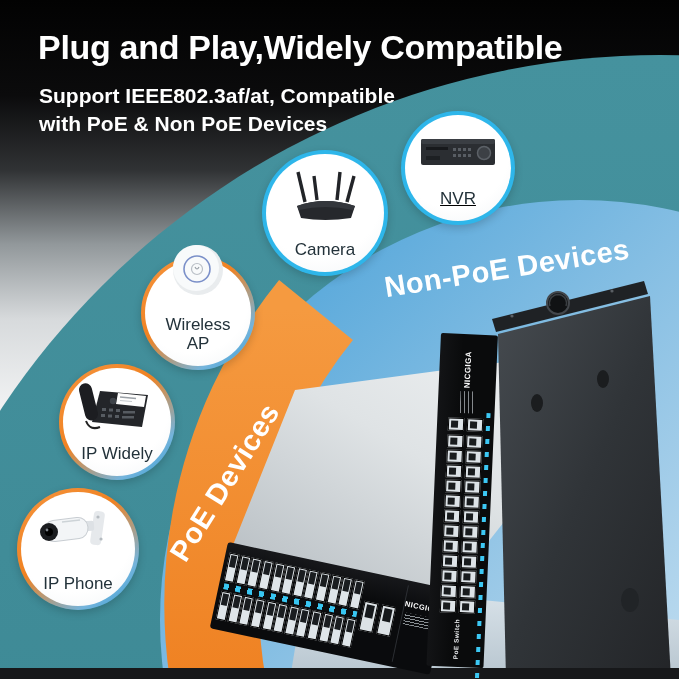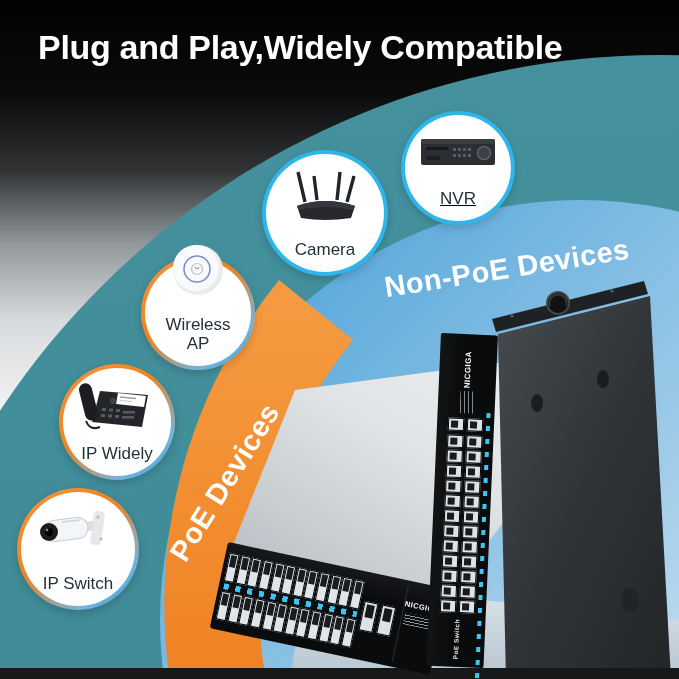--- a/index.html
+++ b/index.html
@@ -159,20 +159,22 @@
     <circle cx="558" cy="303" r="11" fill="#101214" stroke="#43474c" stroke-width="2"></circle>
     <path d="M 550 300 A 8 8 0 0 1 566 306 M 566 300 A 8 8 0 0 0 550 306" stroke="#3a3e42" stroke-width="1.5" fill="none"></path>
     <circle cx="512" cy="316" r="1.6" fill="#5a5f64"></circle>
     <circle cx="612" cy="291" r="1.6" fill="#5a5f64"></circle>
 
     <rect x="0" y="668" width="679" height="11" fill="#17181a"></rect>
   </svg>
 
   <div class="title">Plug and Play,Widely Compatible</div>
   <div class="subtitle">
+    <span>Support IEEE802.3af/at, Compatible</span>
+    <span>with PoE &amp; Non PoE Devices</span>
   </div>
 
   <div class="zone-label zone-nonpoe">Non-PoE Devices</div>
   <div class="zone-label zone-poe">PoE Devices</div>
 
   <div class="circle ring-cyan c-router">
     <div class="inner">
       <div class="icon">
         <svg width="88" height="62" viewBox="0 0 88 62">
           <line x1="24" y1="36" x2="17" y2="6" stroke="#222428" stroke-width="3.4"></line>
@@ -263,21 +265,21 @@
           <circle cx="66" cy="12" r="1.6" fill="#b6bcc1"></circle>
           <circle cx="69" cy="34" r="1.6" fill="#b6bcc1"></circle>
           <rect x="50" y="16" width="12" height="10" rx="2" fill="#dde1e5" transform="rotate(-4 56 21)"></rect>
           <rect x="12" y="14" width="44" height="21" rx="10" fill="#f3f5f7" stroke="#c8cdd2" stroke-width="1" transform="rotate(-7 34 24)"></rect>
           <circle cx="17" cy="27" r="9" fill="#1a1c1f"></circle>
           <circle cx="17" cy="27" r="4" fill="#000"></circle>
           <circle cx="15" cy="25" r="1.4" fill="#7e858c"></circle>
           <line x1="30" y1="17" x2="48" y2="15" stroke="#cdd3d7" stroke-width="1.5"></line>
         </svg>
       </div>
-      <div class="dlabel">IP Switch</div>
+      <div class="dlabel">IP Phone</div>
     </div>
   </div>
 
   <div class="hsw">
     <div class="hsw-ports">
       <div class="hsw-row">
           <span class="hport"></span>
           <span class="hport"></span>
           <span class="hport"></span>
           <span class="hport"></span>

